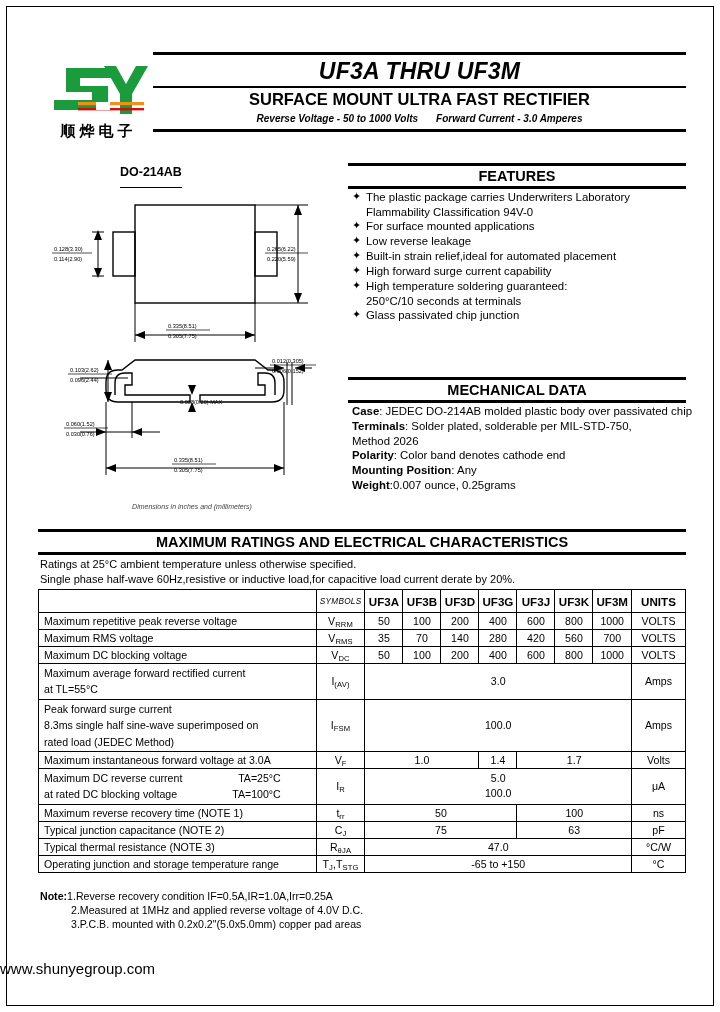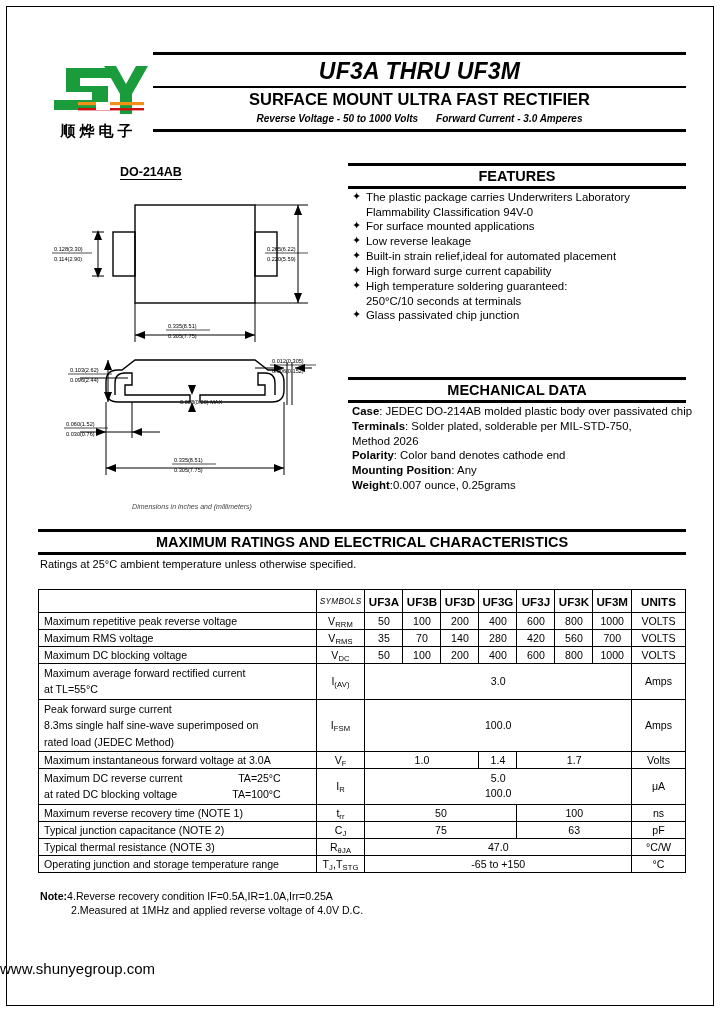--- a/index.html
+++ b/index.html
@@ -42,21 +42,21 @@
   .title3{
     text-align:center; font-size:10px; font-style:italic; font-weight:bold;
     padding:3px 0 4px; line-height:1.05;
   }
   .title3 .sp{ display:inline-block; width:18px; }
 
   
   .pkg-title{
     position:absolute; left:120px; top:165px;
     font-size:12.5px; font-weight:bold;
-    border-bottom:1.5px solid #000; padding-bottom:0;
+    border-bottom:1.5px solid #000; padding-bottom:8px;
   }
   .drawing{ position:absolute; left:40px; top:190px; width:300px; height:335px; }
   .dimcap{
     position:absolute; left:42px; top:503px; width:300px;
     text-align:center; font-size:7px; font-style:italic; color:#444;
   }
 
   
   .boxhead{
     position:absolute; text-align:center; font-size:14.5px; font-weight:bold;
@@ -310,20 +310,21 @@
     <div class="line">Method 2026</div>
     <div class="line"><b>Polarity</b><span>: Color band denotes cathode end</span></div>
     <div class="line"><b>Mounting Position</b><span>: Any</span></div>
     <div class="line"><b>Weight</b><span>:0.007 ounce, 0.25grams</span></div>
   </div>
 
   <div class="boxhead" id="ratings-head">MAXIMUM RATINGS AND ELECTRICAL CHARACTERISTICS</div>
 
   <div class="cond">
     <div>Ratings at 25°C ambient temperature unless otherwise specified.</div>
+    <div>Single phase half-wave 60Hz,resistive or inductive load,for capacitive load current derate by 20%.</div>
   </div>
 
   <table class="specs">
     <tbody>
       <tr>
         <td class="desc"></td>
         <td class="symhdr">SYMBOLS</td>
         <td class="hdr val">UF3A</td>
         <td class="hdr val">UF3B</td>
         <td class="hdr val">UF3D</td>
@@ -448,19 +449,20 @@
       <tr>
         <td class="desc">Operating junction and storage temperature range</td>
         <td class="sym"><span>T</span><span class="sub">J</span>,<span>T</span><span class="sub">STG</span></td>
         <td class="val" colspan="7">-65 to +150</td>
         <td class="unit">°C</td>
       </tr>
     </tbody>
   </table>
 
   <div class="notes">
-    <div class="n1"><b>Note:</b><span>4.Reverse recovery condition IF=0.5A,IR=1.0A,Irr=0.25A</span></div>
+    <div class="n1"><b>Note:</b><span>1.Reverse recovery condition IF=0.5A,IR=1.0A,Irr=0.25A</span></div>
     <div class="ind">2.Measured at 1MHz and applied reverse voltage of 4.0V D.C.</div>
+    <div class="ind">3.P.C.B. mounted with 0.2x0.2"(5.0x5.0mm) copper pad areas</div>
   </div>
 
   <div class="footer">www.shunyegroup.com</div>
 
 </div>
 
 </body></html>

